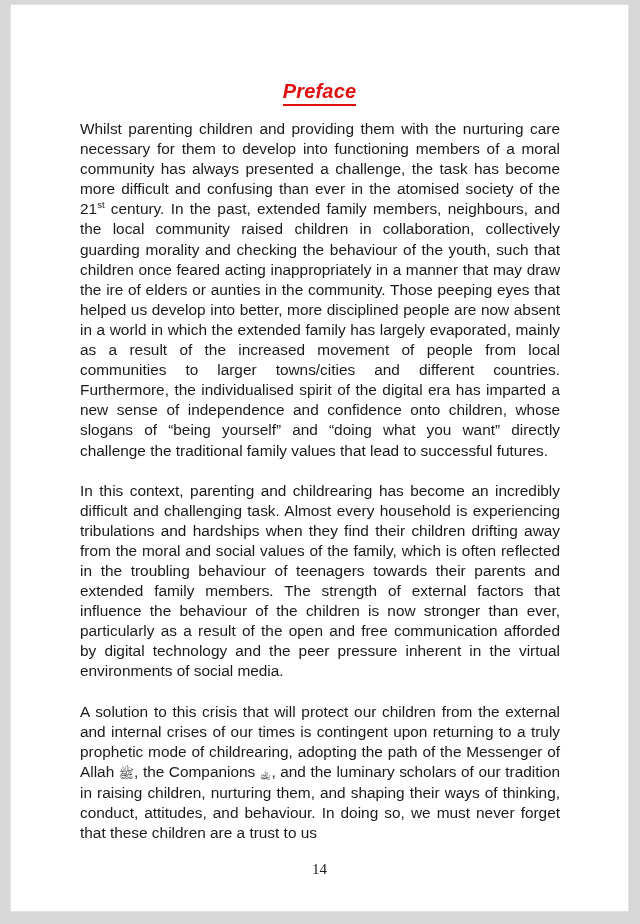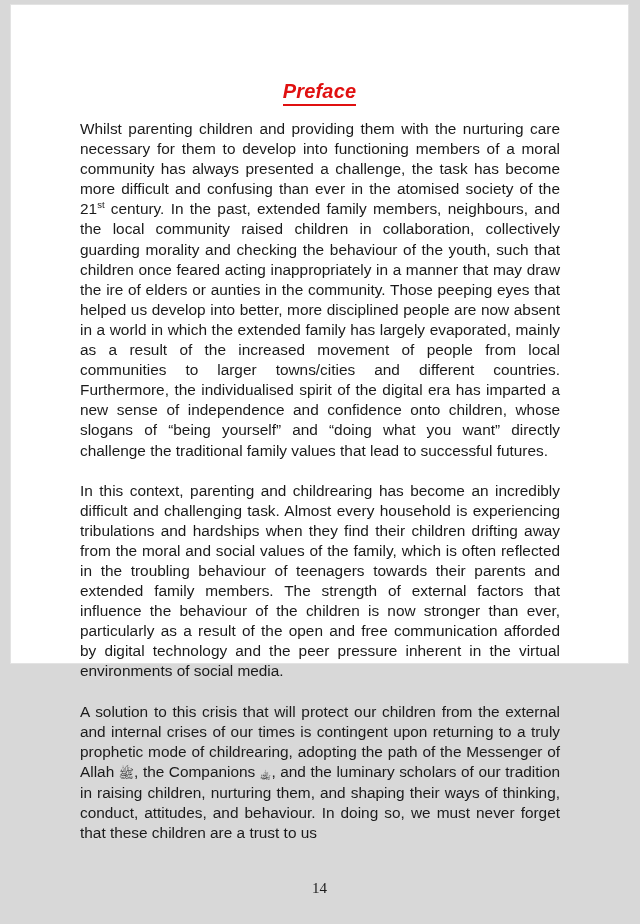--- a/index.html
+++ b/index.html
@@ -20,21 +20,21 @@
     height: 924px;
     background: #d8d8d8;
     box-sizing: border-box;
   }
 
   .page-sheet {
     position: absolute;
     left: 11px;
     top: 5px;
     width: 617px;
-    height: 658px;
+    height: 906px;
     background: #ffffff;
     box-sizing: border-box;
     box-shadow: 0 0 0 1px #e3e3e3;
   }
 
   .doc-title {
     margin: 0;
     padding: 0;
     position: absolute;
     left: 0;
@@ -86,21 +86,21 @@
     font-family: "DejaVu Sans", sans-serif;
     font-size: 0.82em;
     color: #2a2a2a;
     display: inline-block;
     transform: translateY(1px);
   }
 
   .page-number {
     position: absolute;
     left: 0;
-    top: 875px;
+    top: 856px;
     width: 617px;
     text-align: center;
     font-family: "Liberation Serif", serif;
     font-size: 15px;
     color: #1b1b1b;
   }
 </style>
 </head>
 <body>
 

